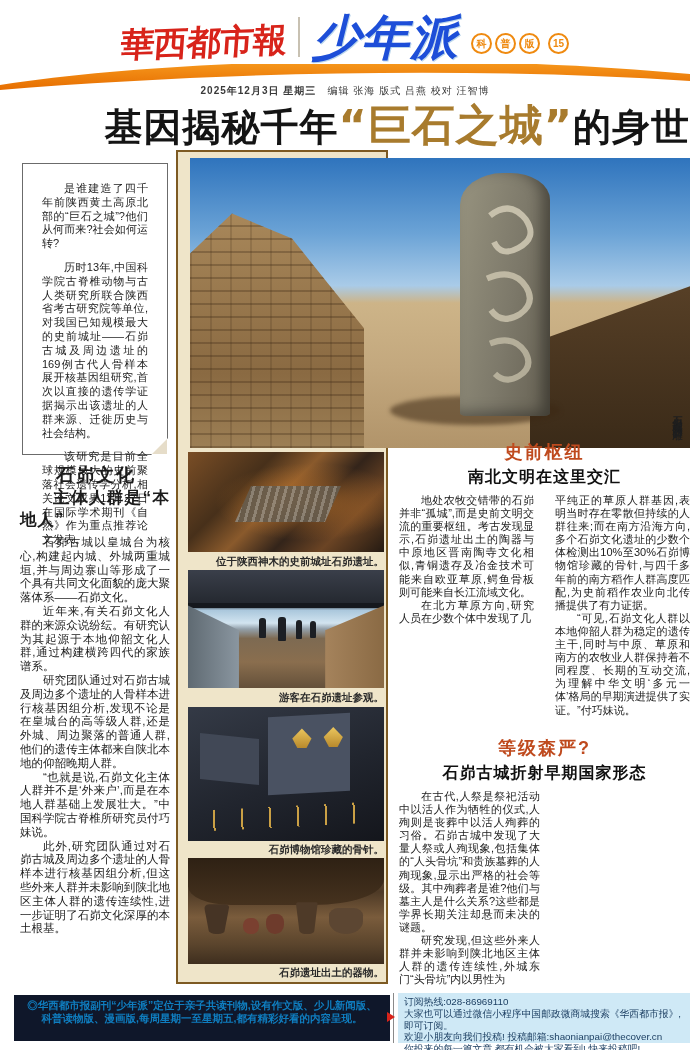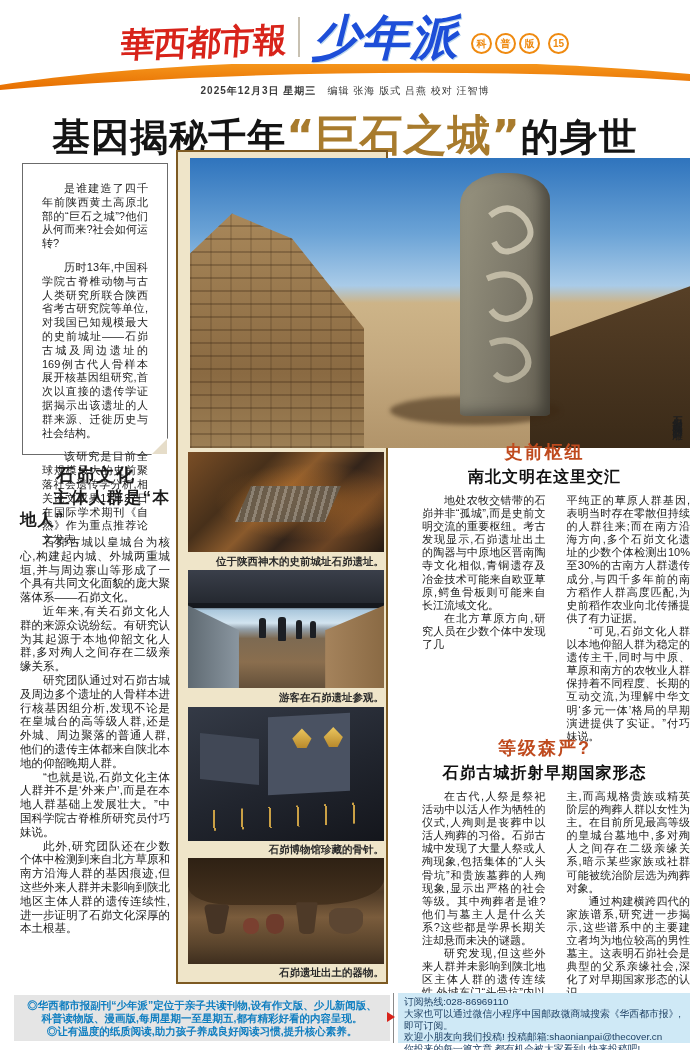--- a/index.html
+++ b/index.html
@@ -17,22 +17,22 @@
   .badges{display:flex;gap:3px;align-items:center;padding-bottom:5px;}
   .badge{width:17px;height:17px;border:2px solid #ef8a10;border-radius:50%;color:#ef8a10;
          font-size:10px;font-weight:bold;display:flex;align-items:center;justify-content:center;}
   .badge.page-num{margin-left:5px;}
 
   
   .swoosh{position:absolute;top:64px;left:0;width:690px;height:26px;}
   .date-line{position:absolute;top:84px;left:0;width:690px;text-align:center;font-size:10px;
              color:#3a3a3a;letter-spacing:1px;}
   .date-line b{font-weight:bold;}
-  .headline{position:absolute;top:99px;left:0;width:690px;text-align:center;font-weight:bold;
-            font-size:38px;color:#141414;letter-spacing:1px;line-height:72px;
+  .headline{position:absolute;top:99px;left:0;width:690px;text-align:right;font-weight:bold;
+            font-size:38px;color:#141414;letter-spacing:1px;line-height:52px;
             font-family:"DejaVu Sans",sans-serif;}
   .headline .gold{color:#a87b2d;font-size:43px;}
 
   
   .intro-box{position:absolute;left:22px;top:163px;width:146px;height:292px;border:1px solid #6b6b6b;
              padding:8px 9px;box-sizing:border-box;background:#fff;}
   .intro-box p{font-size:11px;line-height:13.8px;text-align:justify;text-indent:2em;margin:10px;color:#1b1b1b;}
   .fold{position:absolute;right:0;bottom:0;width:0;height:0;
         border-bottom:15px solid #e6ddc9;border-left:15px solid #fff;}
   .fold-cover{position:absolute;right:-1px;bottom:-1px;width:16px;height:16px;background:#fff;
@@ -109,29 +109,29 @@
     background:linear-gradient(180deg,#6e5236 0%,#4e3a26 32%,#7a5c3c 56%,#5a442c 82%,#3e2e1e 100%);}
   .niche{position:absolute;left:0;top:0;width:100%;height:44%;
     background:linear-gradient(#2e2114,#46321e);border-radius:0 0 36% 22% / 0 0 55% 40%;}
   .pot{position:absolute;bottom:28%;}
   .caption-pottery{top:966px;}
 
   
   .section2{position:absolute;left:399px;top:441px;width:291px;}
   .section2 .sec-heading,.section3 .sec-heading{font-size:18px;line-height:23px;}
   .section2 .sec-subtitle,.section3 .sec-subtitle{font-size:16px;line-height:25px;}
-  .cols{display:flex;gap:21px;margin-top:5px;margin-left:23px;}
+  .cols{display:flex;gap:21px;margin-top:5px;}
   .col{width:141px;}
   .col p{font-size:11px;line-height:13.1px;text-align:justify;text-indent:2em;margin:0;color:#1b1b1b;}
   .col p.no-indent{text-indent:0;}
   .section3{position:absolute;left:399px;top:737px;width:291px;}
   .byline{text-align:right;font-weight:bold;font-size:12px;margin-top:5px;color:#000;}
 
   
-  .footer-left{position:absolute;left:14px;top:995px;width:376px;height:46px;background:#e5e5e5;
+  .footer-left{position:absolute;left:14px;top:995px;width:376px;height:46px;background:#0f172a;
     color:#0f7ec0;font-weight:bold;font-size:10.5px;line-height:13px;text-align:center;
     padding:4px 12px;box-sizing:border-box;}
   .footer-right{position:absolute;left:398px;top:993px;width:292px;height:50px;background:#cfe9f6;
     color:#173a5e;font-size:9.8px;line-height:11.8px;padding:3px 6px;box-sizing:border-box;font-weight:500;}
   .footer-divider{position:absolute;left:393px;top:993px;width:1px;height:50px;background:#8a8a8a;}
   .red-arrow{position:absolute;left:387px;top:1012px;width:0;height:0;
     border-left:8px solid #d8231a;border-top:5px solid transparent;border-bottom:5px solid transparent;}
 </style>
 </head>
 <body>
@@ -227,60 +227,54 @@
         <path d="M30,168 q23,-9 35,8 q9,15 -6,24 q-14,8 -24,-2" stroke="#c8c1ab" stroke-width="6" fill="none" opacity="0.75"></path>
       </svg>
     </div>
     <div class="v-caption">石峁古城内的石雕。</div>
   </div>
 
   <div class="section1">
     <p class="sec-heading">石峁文化</p>
     <p class="sec-subtitle">主体人群是“本地人”</p>
     <p>石峁古城以皇城台为核心,构建起内城、外城两重城垣,并与周边寨山等形成了一个具有共同文化面貌的庞大聚落体系——石峁文化。</p>
-    <p>近年来,有关石峁文化人群的来源众说纷纭。有研究认为其起源于本地仰韶文化人群,多对殉人之间存在二级亲缘关系。</p>
+    <p>近年来,有关石峁文化人群的来源众说纷纭。有研究认为其起源于本地仰韶文化人群,通过构建横跨四代的家族谱系。</p>
     <p>研究团队通过对石峁古城及周边多个遗址的人骨样本进行核基因组分析,发现不论是在皇城台的高等级人群,还是外城、周边聚落的普通人群,他们的遗传主体都来自陕北本地的仰韶晚期人群。</p>
     <p>“也就是说,石峁文化主体人群并不是‘外来户’,而是在本地人群基础上发展壮大。”中国科学院古脊椎所研究员付巧妹说。</p>
-    <p>此外,研究团队还在少数个体中检测到来自北方草原和南方沿海人群的基因痕迹,但这些外来人群并未影响到陕北地区主体人群的遗传连续性,进一步证明了石峁文化深厚的本土根基。</p>
+    <p>此外,研究团队通过对石峁古城及周边多个遗址的人骨样本进行核基因组分析,但这些外来人群并未影响到陕北地区主体人群的遗传连续性,进一步证明了石峁文化深厚的本土根基。</p>
   </div>
 
   <div class="section2">
     <p class="sec-heading">史前枢纽</p>
     <p class="sec-subtitle">南北文明在这里交汇</p>
     <div class="cols">
       <div class="col">
         <p>地处农牧交错带的石峁并非“孤城”,而是史前文明交流的重要枢纽。考古发现显示,石峁遗址出土的陶器与中原地区晋南陶寺文化相似,青铜遗存及冶金技术可能来自欧亚草原,鳄鱼骨板则可能来自长江流域文化。</p>
         <p>在北方草原方向,研究人员在少数个体中发现了几</p>
       </div>
       <div class="col">
-        <p class="no-indent">平纯正的草原人群基因,表明当时存在零散但持续的人群往来;而在南方沿海方向,多个石峁文化遗址的少数个体检测出10%至30%的古南方人群遗传成分,与四千多年前的南方稻作人群高度匹配,为史前稻作农业向北传播提供了有力证据。</p>
+        <p class="no-indent">平纯正的草原人群基因,表明当时存在零散但持续的人群往来;而在南方沿海方向,多个石峁文化遗址的少数个体检测出10%至30%石峁博物馆珍藏的骨针,与四千多年前的南方稻作人群高度匹配,为史前稻作农业向北传播提供了有力证据。</p>
         <p>“可见,石峁文化人群以本地仰韶人群为稳定的遗传主干,同时与中原、草原和南方的农牧业人群保持着不同程度、长期的互动交流,为理解中华文明‘多元一体’格局的早期演进提供了实证。”付巧妹说。</p>
       </div>
     </div>
   </div>
 
   <div class="section3">
     <p class="sec-heading">等级森严?</p>
     <p class="sec-subtitle">石峁古城折射早期国家形态</p>
     <div class="cols">
       <div class="col">
         <p>在古代,人祭是祭祀活动中以活人作为牺牲的仪式,人殉则是丧葬中以活人殉葬的习俗。石峁古城中发现了大量人祭或人殉现象,包括集体的“人头骨坑”和贵族墓葬的人殉现象,显示出严格的社会等级。其中殉葬者是谁?他们与墓主人是什么关系?这些都是学界长期关注却悬而未决的谜题。</p>
         <p>研究发现,但这些外来人群并未影响到陕北地区主体人群的遗传连续性,外城东门“头骨坑”内以男性为</p>
       </div>
-      <div class="col">
-        <p class="no-indent">主,而高规格贵族或精英阶层的殉葬人群以女性为主。在目前所见最高等级的皇城台墓地中,多对殉人之间存在二级亲缘关系,暗示某些家族或社群可能被统治阶层选为殉葬对象。</p>
-        <p>通过构建横跨四代的家族谱系,研究进一步揭示,这些谱系中的主要建立者均为地位较高的男性墓主。这表明石峁社会是典型的父系亲缘社会,深化了对早期国家形态的认识。</p>
-        <p class="byline">文图均据新华社</p>
-      </div>
     </div>
   </div>
 
   <div class="footer-left">
     <div>◎华西都市报副刊“少年派”定位于亲子共读刊物,设有作文版、少儿新闻版、科普读物版、漫画版,每周星期一至星期五,都有精彩好看的内容呈现。</div>
-    <div>◎让有温度的纸质阅读,助力孩子养成良好阅读习惯,提升核心素养。</div>
   </div>
   <div class="footer-divider"></div>
   <div class="red-arrow"></div>
   <div class="footer-right">
     <div>订阅热线:028-86969110</div>
     <div>大家也可以通过微信小程序中国邮政微商城搜索《华西都市报》,即可订阅。</div>
     <div>欢迎小朋友向我们投稿! 投稿邮箱:shaonianpai@thecover.cn</div>
     <div>你投来的每一篇文章,都有机会被大家看到! 快来投稿吧!</div>
   </div>
 

